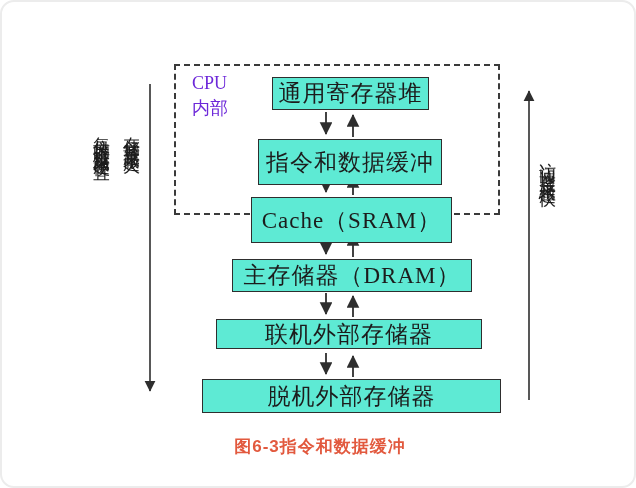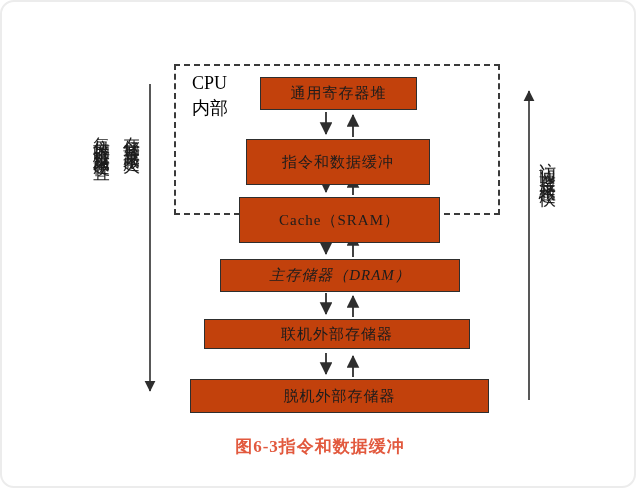--- a/index.html
+++ b/index.html
@@ -8,45 +8,45 @@
     border:2px solid #ececec;border-radius:14px;box-sizing:border-box;
     font-family:"Liberation Serif","DejaVu Serif",serif;color:#1c1c1c;overflow:hidden;
   }
   .arrow-layer{position:absolute;left:0;top:0;width:636px;height:488px;}
   .dashed-box{
     position:absolute;left:172px;top:62px;width:326px;height:151px;
     border:2px dashed #3a3a3a;box-sizing:border-box;background:transparent;
   }
   .cpu-label{
     position:absolute;left:190px;top:69px;font-size:18px;line-height:1.4;
-    color:#000000;
+    color:#6d28d9;
   }
   .level{
-    position:absolute;box-sizing:border-box;border:1.6px solid #2e2e2e;background:#c2410c;
+    position:absolute;box-sizing:border-box;border:1.6px solid #2e2e2e;background:#5eead4;
     display:flex;align-items:center;justify-content:center;
-    font-size:15px;letter-spacing:1px;white-space:nowrap;
+    font-size:23px;letter-spacing:1px;white-space:nowrap;margin-left:12px;
   }
   .lv0{left:258px;top:75px;width:157px;height:33px;}
   .lv1{left:244px;top:137px;width:184px;height:46px;}
   .lv2{left:237px;top:195px;width:201px;height:46px;}
-  .lv3{left:218px;top:257px;width:240px;height:33px;font-style:italic;}
+  .lv3{left:218px;top:257px;width:240px;height:33px;}
   .lv4{left:202px;top:317px;width:266px;height:30px;}
   .lv5{left:188px;top:377px;width:299px;height:34px;}
   .side-note{
     position:absolute;writing-mode:vertical-rl;text-orientation:upright;
     font-size:17px;letter-spacing:3px;line-height:30px;color:#1c1c1c;
   }
   .left-note{left:84px;top:121px;height:240px;}
   .right-note{left:530px;top:147px;height:200px;letter-spacing:4px;}
   .caption{
     position:absolute;left:0;top:433px;width:636px;text-align:center;
     font-family:"Liberation Sans","DejaVu Sans",sans-serif;font-weight:bold;
     font-size:17px;color:#e2593e;letter-spacing:1px;
   }
-  .caption .cap-num{font-family:Liberation Serif, serif;}
+  .caption .cap-num{}
 </style>
 </head>
 <body>
 
 <div class="canvas">
 
   <svg class="arrow-layer" viewBox="0 0 636 488" xmlns="http://www.w3.org/2000/svg">
     <defs>
       <marker id="ah" markerWidth="9" markerHeight="9" refX="6.5" refY="3.5" orient="auto">
         <polygon points="0,0 7,3.5 0,7" fill="#2e2e2e"></polygon>

